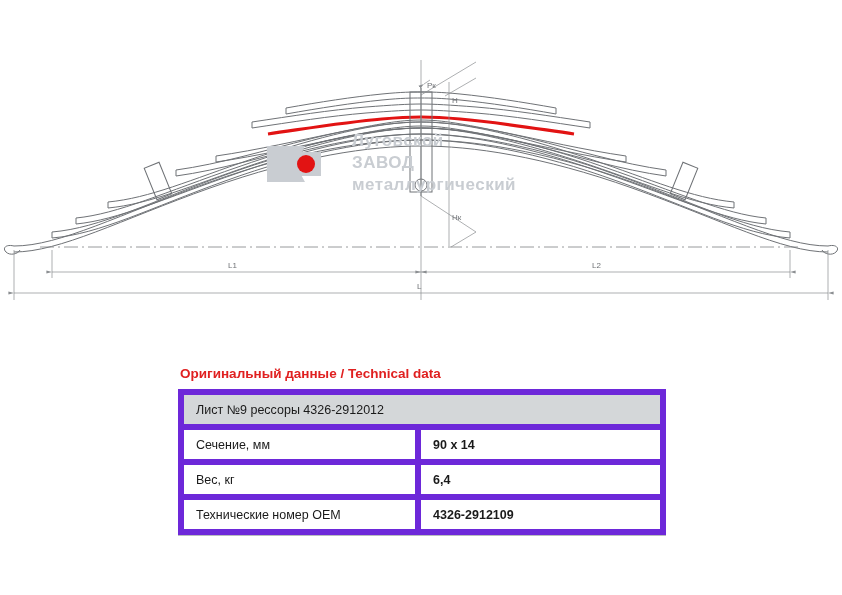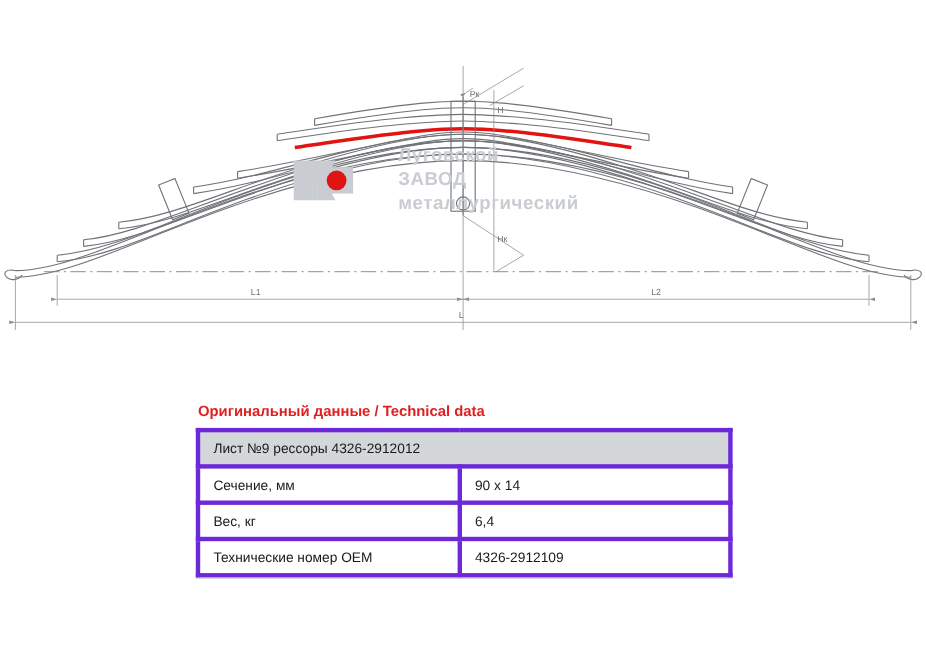--- a/index.html
+++ b/index.html
@@ -24,21 +24,21 @@
   .watermark {
     position: absolute;
     left: 255px;
     top: 128px;
     width: 340px;
     height: 80px;
     pointer-events: none;
   }
   .wm-text {
     position: absolute;
-    left: 107px;
+    left: 97px;
     top: 2px;
     font-family: "Liberation Sans", sans-serif;
     font-size: 17px;
     font-weight: bold;
     line-height: 22px;
     color: #c9cdd2;
     letter-spacing: 0.5px;
   }
   .wm-logo {
     position: absolute;
@@ -60,33 +60,33 @@
     color: #e02020;
     margin: 0 0 8px 2px;
   }
   table.specs {
     border-collapse: collapse;
     width: 488px;
     font-size: 12.5px;
     color: #1a1a1a;
   }
   table.specs td {
-    border: 4px solid #6d28d9;
+    border: 6px solid #6d28d9;
     padding: 6px 0 6px 12px;
     height: 17px;
     vertical-align: middle;
   }
   table.specs tr.shaded td {
     background: #d4d7d9;
   }
   table.specs tr.plain td {
     background: #ffffff;
   }
   table.specs td.c1 { width: 238px; }
-  table.specs td.c2 { width: 250px; }
+  table.specs td.c2 { width: 250px; font-weight: bold; }
   tr.header-row td {
     background: #d4d7d9;
     font-size: 12.5px;
   }
   .tbl-underline {
     width: 488px;
     height: 1px;
     background: #b9bcbf;
   }
 </style>

